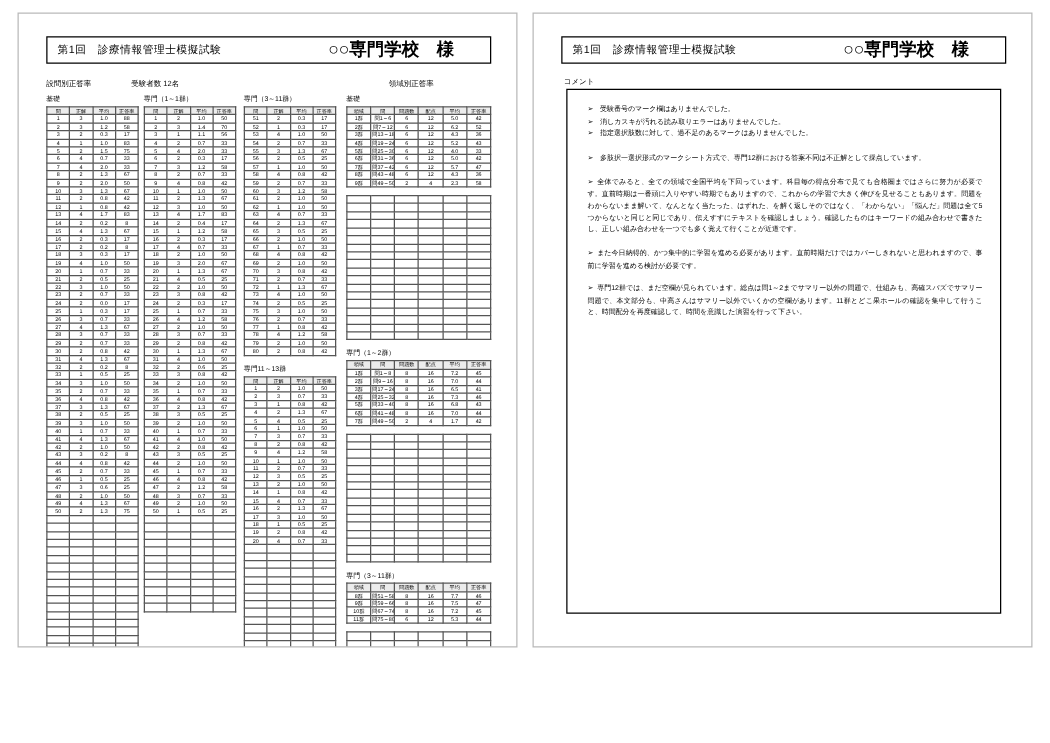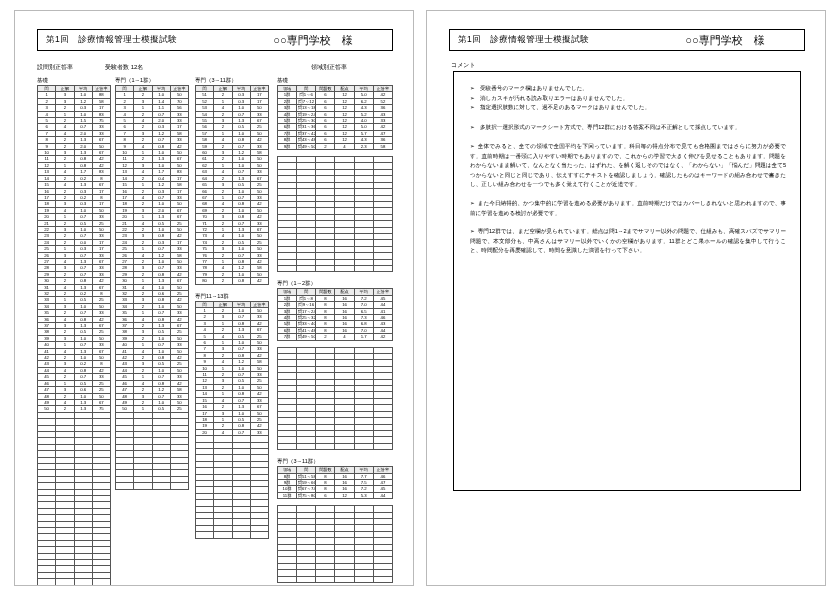--- a/index.html
+++ b/index.html
@@ -10,21 +10,21 @@
   }
   #root {
     position: relative;
     width: 840px; height: 594px;
     background: #ffffff;
     overflow: hidden;
   }
   .page {
     position: absolute;
     top: 10px;
-    width: 400px; height: 576px;
+    width: 400px; height: 508px;
     background: #ffffff;
     border: 1px solid #b9b9b9;
     overflow: hidden;
   }
   #page-left  { left: 14px; }
   #page-right { left: 426px; }
 
   
   .sheet-header {
     position: absolute;
@@ -36,23 +36,24 @@
   }
   .sheet-header .h-title {
     flex: 0 0 196px;
     font-size: 8.5px;
     padding-left: 8px;
     letter-spacing: 0.5px;
     white-space: nowrap;
   }
   .sheet-header .h-school {
     flex: 1;
-    font-size: 11px;
+    font-size: 14px;
     text-align: center;
     white-space: nowrap;
+    font-weight: bold;
   }
 
   
   .section-labels {
     position: absolute;
     top: 52px; left: 22px;
     width: 356px;
     font-size: 6px;
     display: flex;
   }

